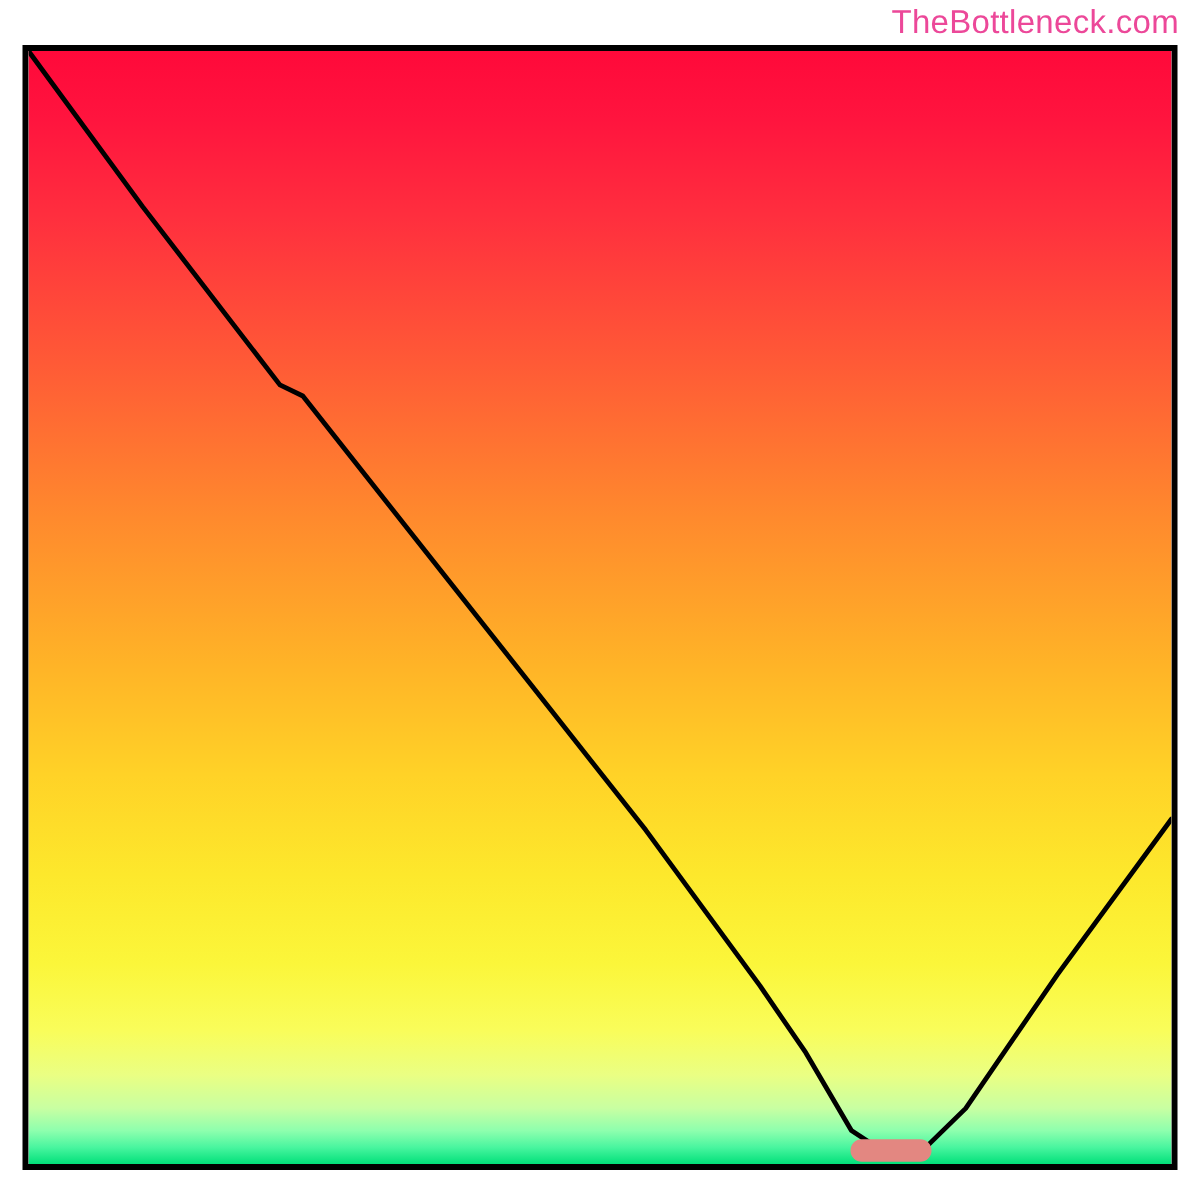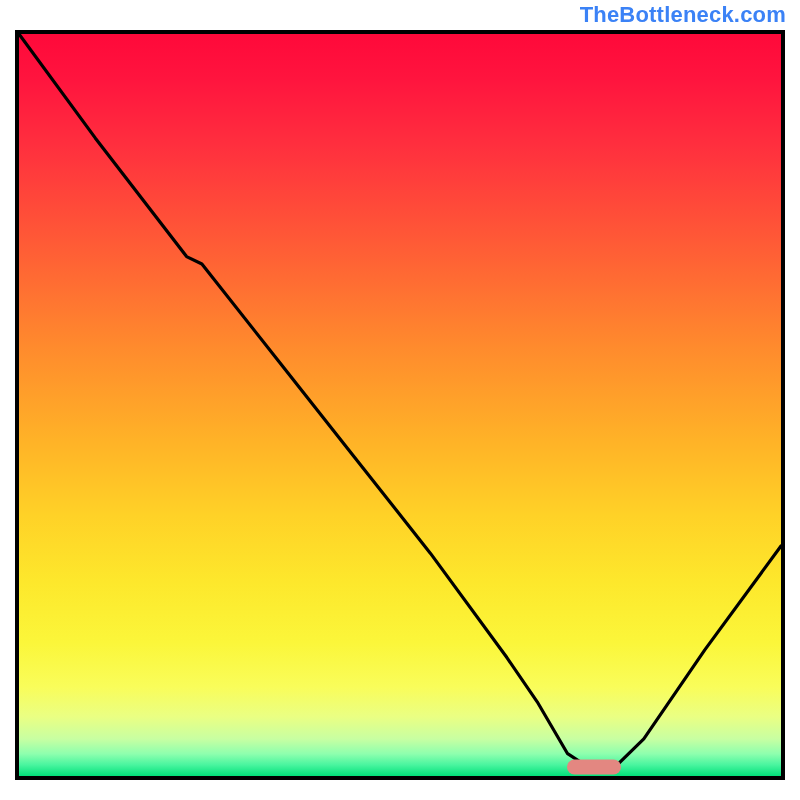--- a/index.html
+++ b/index.html
@@ -9,22 +9,22 @@
     height: 800px;
     background: #ffffff;
     font-family: Arial, Helvetica, sans-serif;
     overflow: hidden;
   }
   .watermark {
     position: absolute;
     top: 2px;
     right: 14px;
     font-size: 22px;
-    color: #3b82f6;
-    font-weight: 700;
+    color: #ec4899;
+    font-weight: 400;
     letter-spacing: 0.2px;
     z-index: 10;
     user-select: none;
   }
   .frame {
     position: absolute;
     left: 15px;
     top: 30px;
     width: 770px;
     height: 750px;

